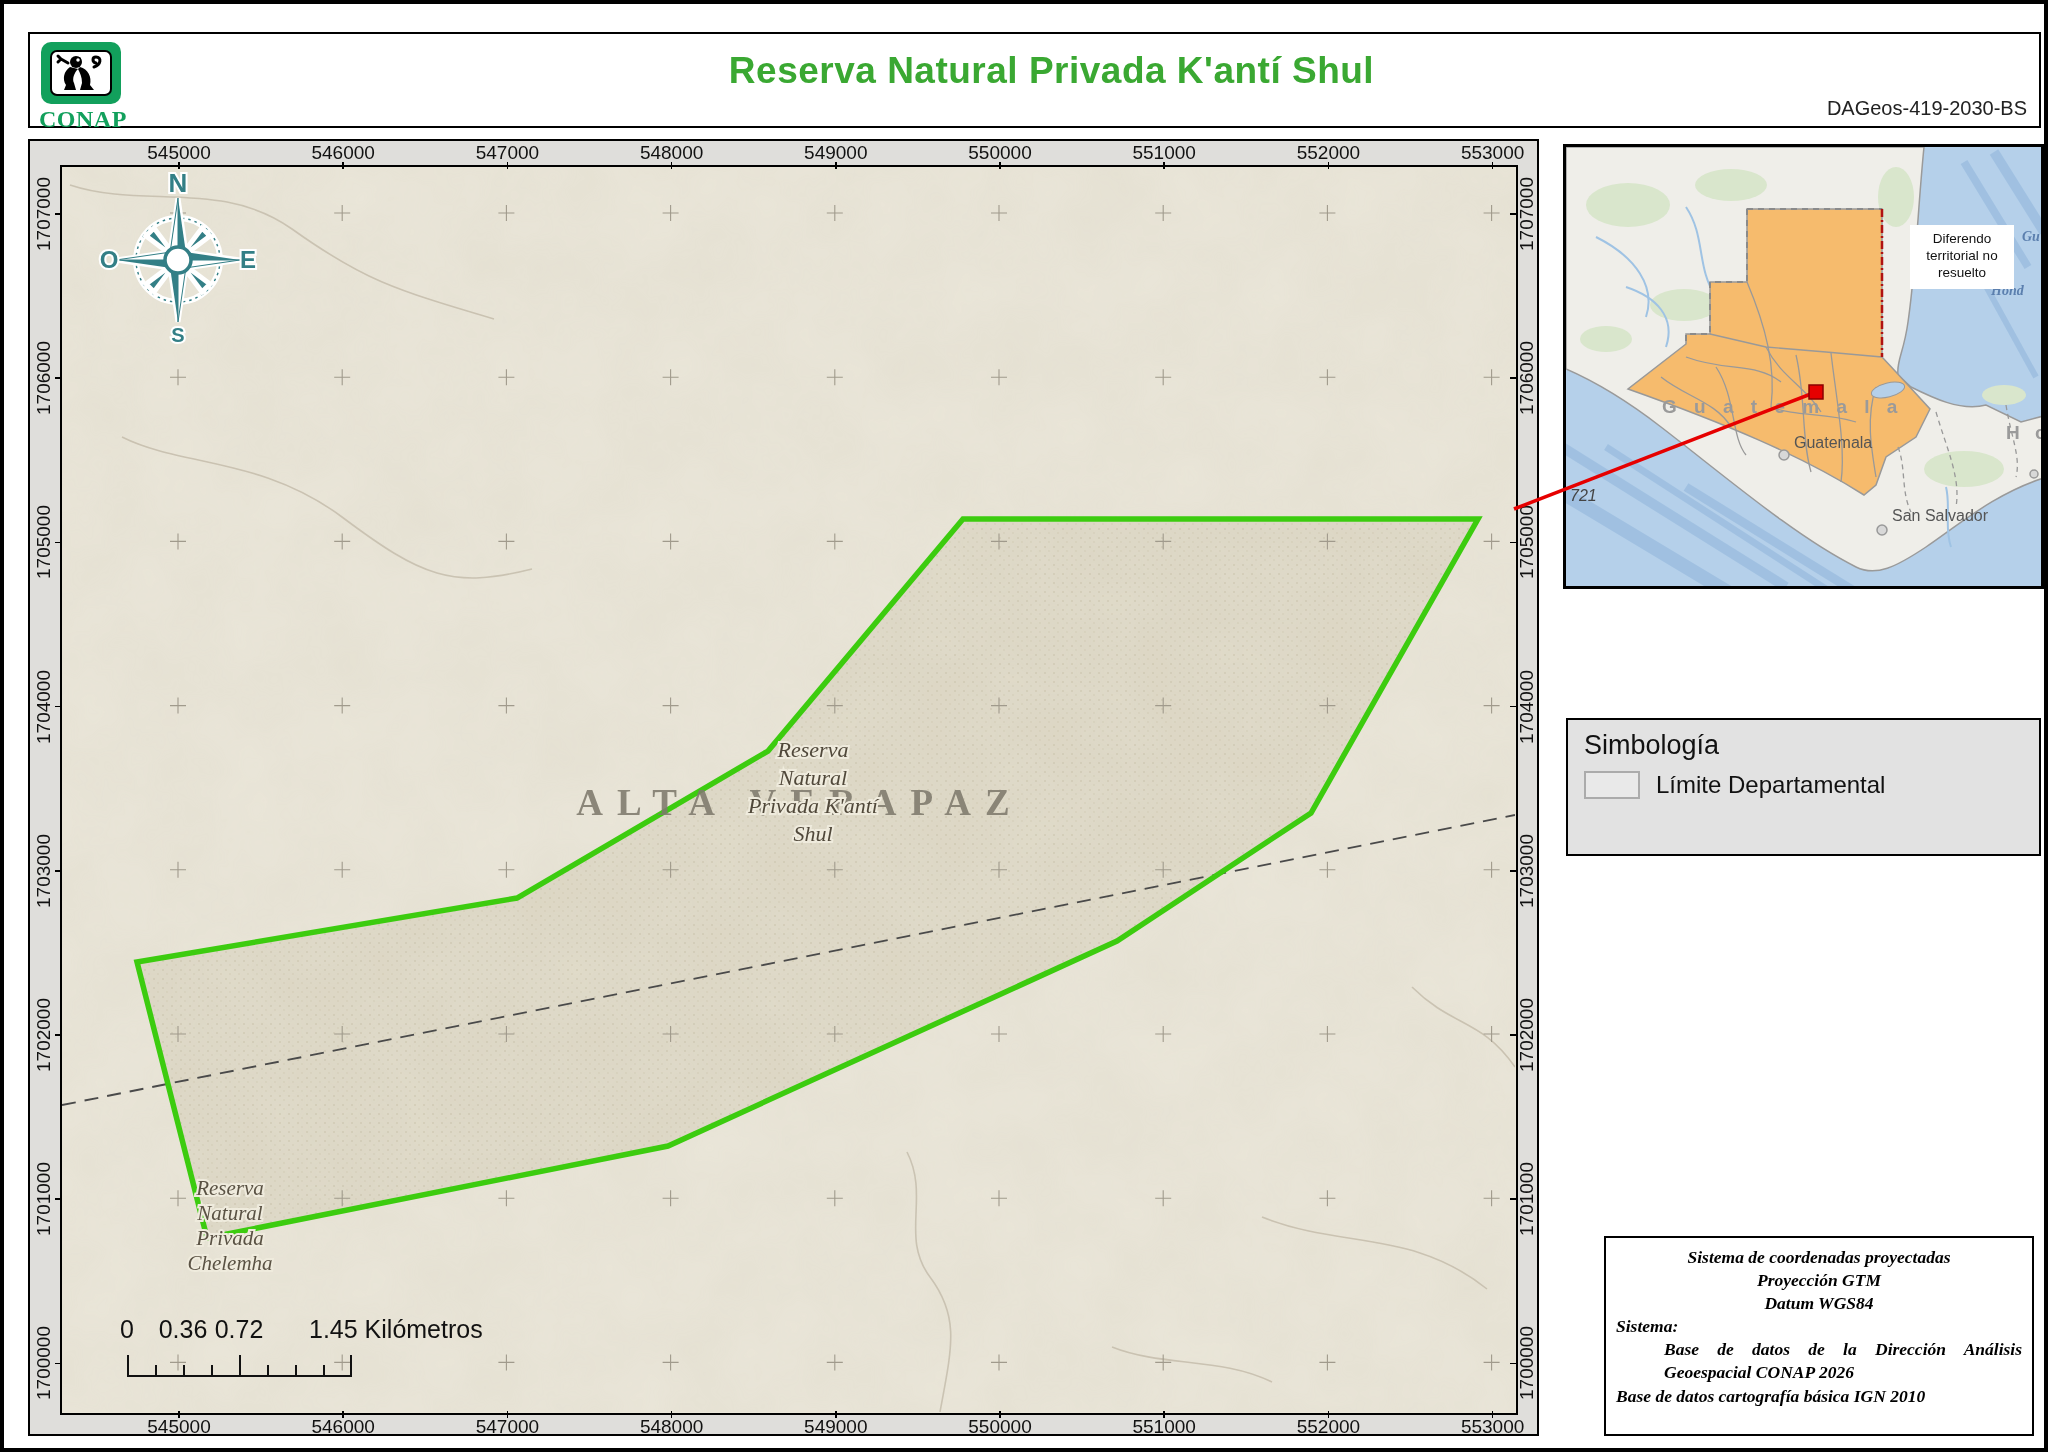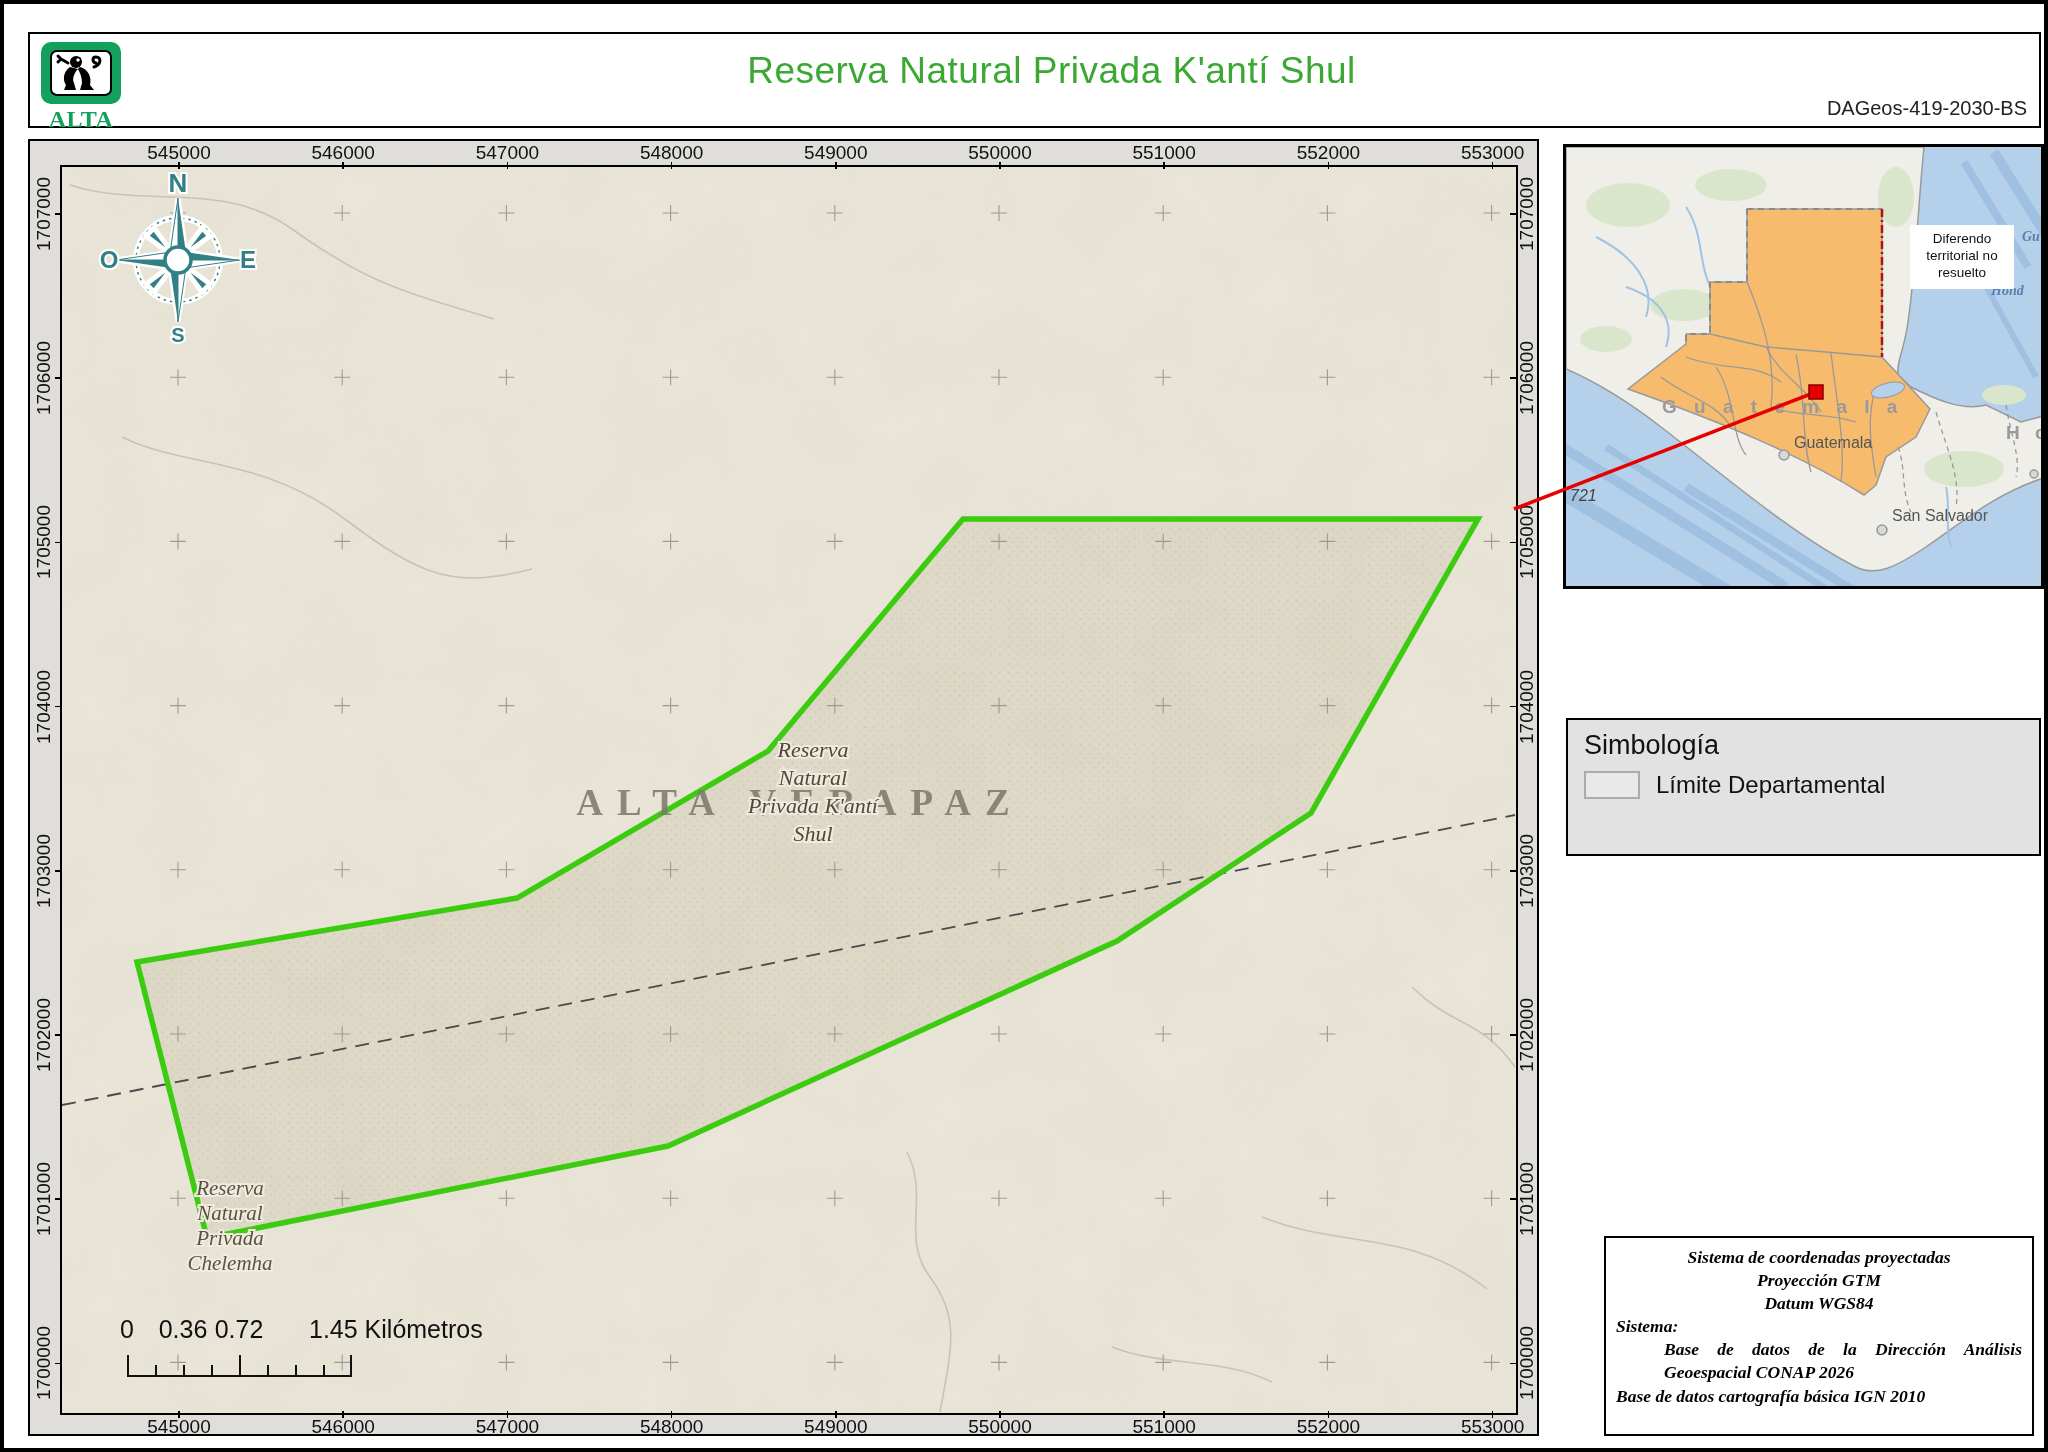--- a/index.html
+++ b/index.html
@@ -20,21 +20,21 @@
     background:#12a05c;display:flex;align-items:center;justify-content:center;
   }
   .logo-inner{width:62px;height:46px;background:#fff;border-radius:7px;border:2px solid #000;
     display:flex;align-items:center;justify-content:center;}
   .logo-word{
     position:absolute;left:0;top:64px;width:84px;text-align:center;
     font-family:"Liberation Serif",serif;font-weight:bold;font-size:24px;color:#12a05c;letter-spacing:.5px;
   }
   .map-title{
     position:absolute;left:0;top:16px;width:100%;text-align:center;
-    font-size:37px;font-weight:400;color:#3aa832;letter-spacing:.5px;padding-left:34px;
+    font-size:37px;font-weight:700;color:#3aa832;letter-spacing:.5px;padding-left:34px;
   }
   .doc-code{
     position:absolute;right:12px;bottom:6px;font-size:20px;color:#222;
   }
   
   .map-frame{
     position:absolute;left:24px;top:135px;width:1511px;height:1297px;
     border:2.5px solid #000;background:#dfdedb;
   }
   .map-inner{
@@ -98,21 +98,21 @@
             </g>
             <g fill="#000">
               <circle cx="22" cy="9" r="6"></circle>
               <path d="M16,14 C10,18 8,26 12,32 L10,37 L22,37 L20,30 C18,26 20,20 24,16 Z"></path>
               <path d="M26,14 C34,16 38,24 36,32 L40,37 L26,37 L28,30 C28,24 26,20 24,16 Z"></path>
             </g>
             <circle cx="24" cy="7" r="2.5" fill="#fff" stroke="#000" stroke-width="1.5"></circle>
           </svg>
         </div>
       </div>
-      <div class="logo-word">ALTA</div>
+      <div class="logo-word">CONAP</div>
     </div>
     <div class="map-title">Reserva Natural Privada K'antí Shul</div>
     <div class="doc-code">DAGeos-419-2030-BS</div>
   </div>
 
   <div class="map-frame" id="mapFrame">
     <div class="map-inner">
       <svg id="mapSvg" width="1453" height="1245" viewBox="0 0 1453 1245">
         <defs>
           <filter id="terr" x="0" y="0" width="100%" height="100%">

